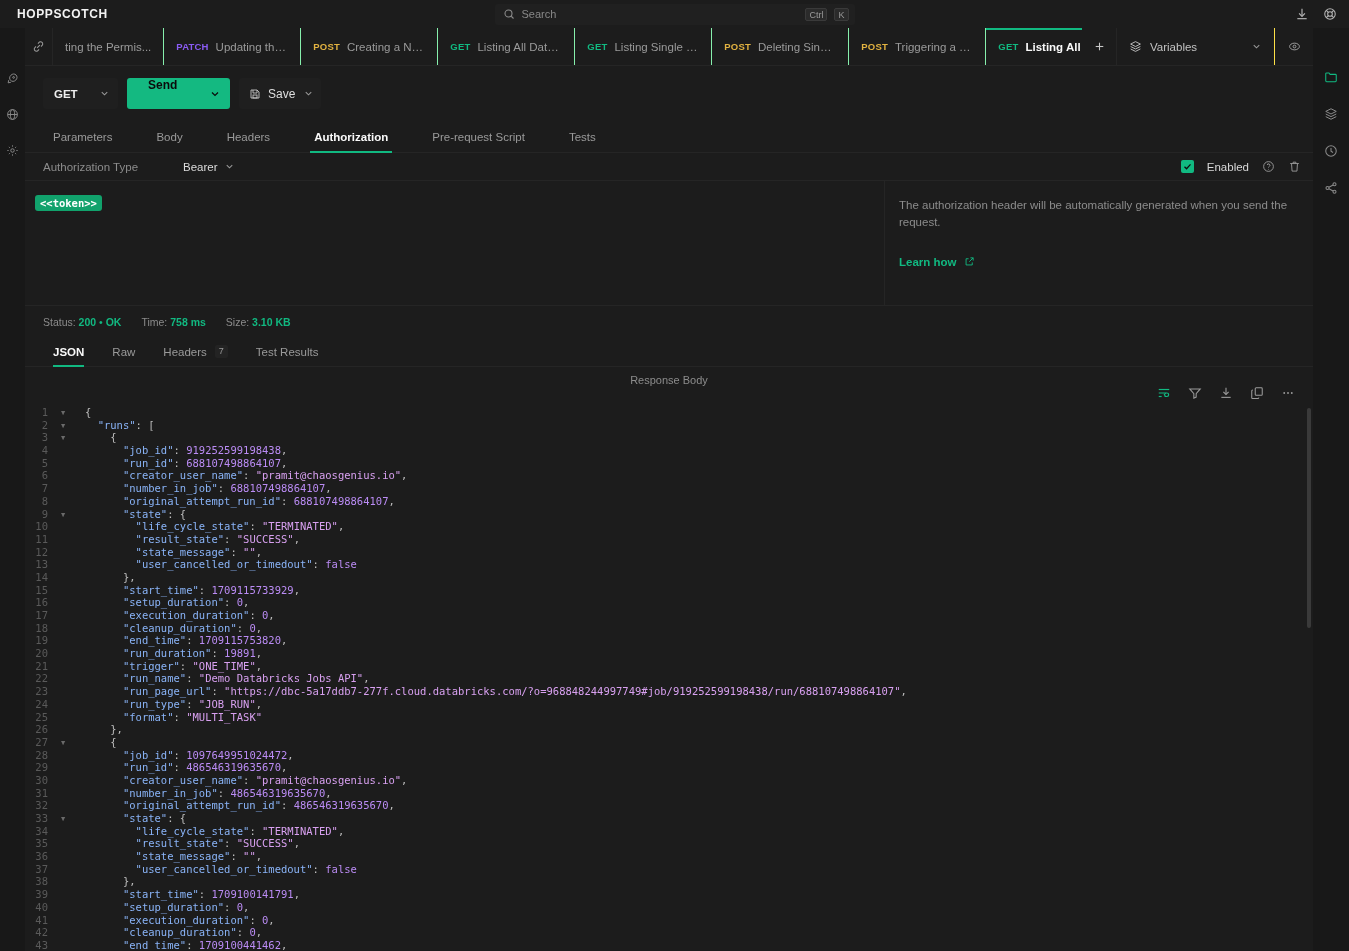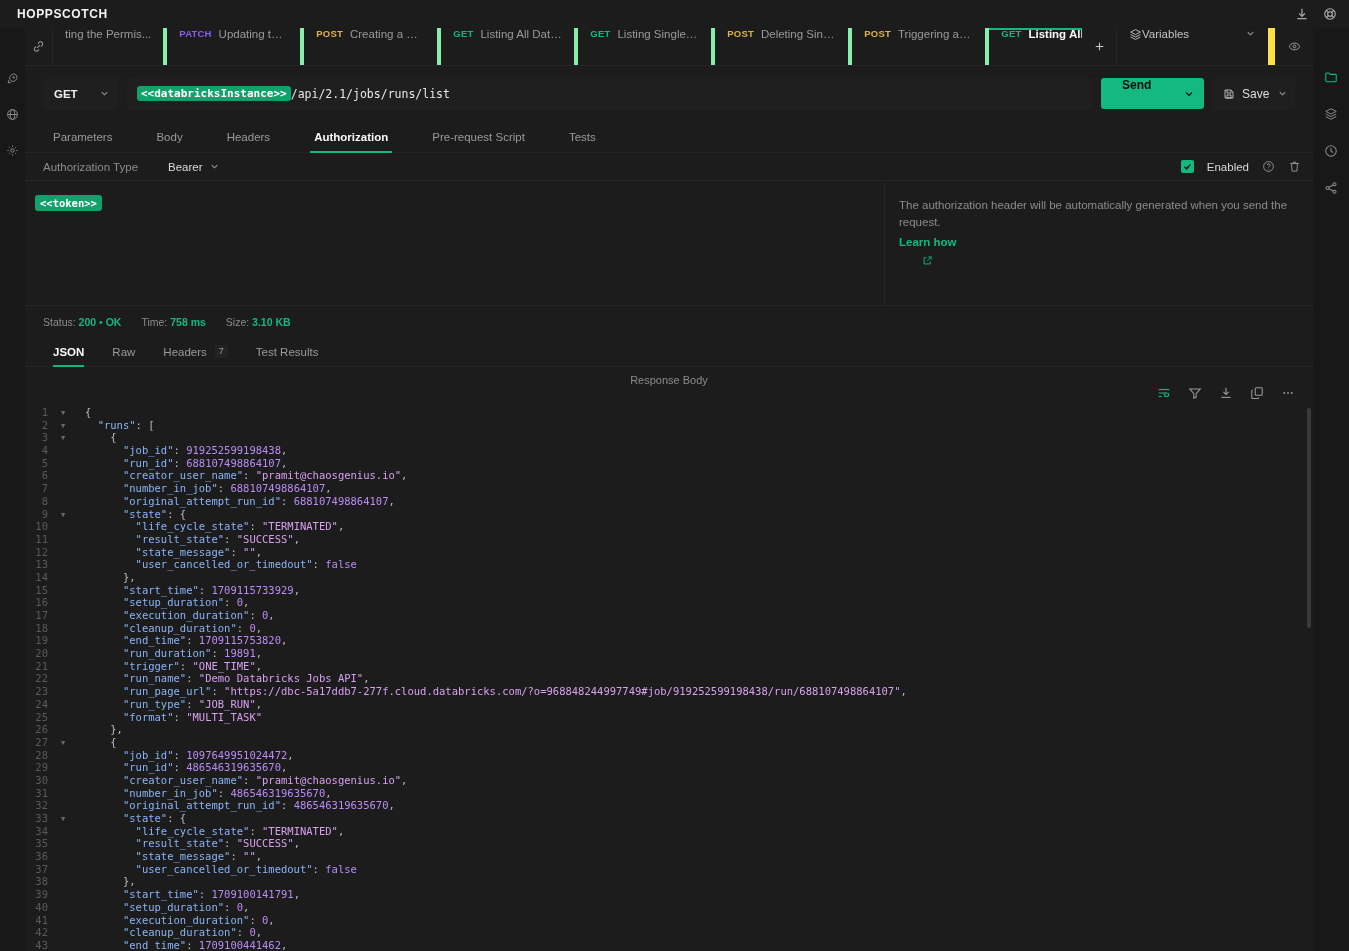--- a/index.html
+++ b/index.html
@@ -73,23 +73,23 @@
     height: 38px; min-height: 38px; background: #1c1c1c;
     display: flex; align-items: stretch;
     border-bottom: 1px solid #252525;
   }
   .tab-linkicon {
     width: 27px; display: flex; align-items: center; justify-content: center;
     color: #9a9a9a; flex: 0 0 auto;
   }
   .tabs-scroll { display: flex; align-items: stretch; overflow: hidden; flex: 1; min-width: 0; }
   .tab {
-    display: flex; gap: 7px;
+    display: flex; align-items: center; gap: 7px;
     padding: 0 12px; min-width: 0; flex: 0 0 auto;
-    border-right: 4px solid #86efac;
+    border-right: 1px solid #86efac;
     position: relative; background: #1c1c1c;
     max-width: 137px;
   }
   .tab:first-child { border-left: 1px solid #252525; }
   .tab .m { font-size: 9.5px; font-weight: bold; flex: 0 0 auto; letter-spacing: .2px; }
   .tab .t {
     font-size: 11.5px; color: #9a9a9a;
     white-space: nowrap; overflow: hidden; text-overflow: ellipsis;
   }
   .tab.active { background: #1c1c1c; }
@@ -99,22 +99,22 @@
   }
   .tab.active .t { color: #fafafa; font-weight: bold; }
   .m.get { color: #11b981; }
   .m.post { color: #e3b341; }
   .m.patch { color: #8b5cf6; }
   .tab-add {
     width: 35px; display: flex; align-items: center; justify-content: center;
     color: #c8c8c8; flex: 0 0 auto; border-right: 1px solid #252525;
   }
   .vars {
-    display: flex; align-items: flex-start; 
-    padding: 0 12px 0 12px; flex: 0 0 auto; border-right: 7px solid #fde047;
+    display: flex; align-items: center; gap: 8px;
+    padding: 0 12px 0 12px; flex: 0 0 auto; border-right: 1px solid #fde047;
     min-width: 158px;
   }
   .vars .lbl { font-size: 11.5px; color: #c3c3c3; flex: 1; }
   .eye-btn {
     width: 38px; display: flex; align-items: center; justify-content: center;
     flex: 0 0 auto; color: #a6a6a6;
   }
 
   
   .req-wrap { padding: 12px 18px 0 18px; }
@@ -163,20 +163,21 @@
   .rtab.active::after {
     content: ""; position: absolute; bottom: -1px; left: 10px; right: 10px;
     height: 2px; background: #11b981;
   }
 
   
   .auth-head {
     display: flex; align-items: center;
     padding: 0 12px 0 18px; height: 28px;
     border-bottom: 1px solid #252525;
+    gap: 15px;
   }
   .auth-head .label { font-size: 11.5px; color: #8c8c8c; }
   .auth-type {
     display: flex; align-items: center; gap: 6px;
     margin-left: 30px; font-size: 11.5px; color: #dcdcdc;
   }
   .auth-right { margin-left: auto; display: flex; align-items: center; gap: 13px; }
   .chk {
     width: 13px; height: 13px; background: #11b981; border-radius: 2px;
     display: flex; align-items: center; justify-content: center; color: #0d0d0d;
@@ -188,22 +189,22 @@
     padding: 12px 0 0 10px;
   }
   .token-chip {
     display: inline-block; background: #11a26c; color: #fff;
     font-family: "DejaVu Sans Mono", monospace; font-size: 10.5px; font-weight: bold;
     padding: 2px 5px; border-radius: 3px; text-align: right;
   }
   .auth-right-pane { width: 428px; padding: 16px 18px 0 14px; }
   .auth-note { font-size: 11.5px; color: #8c8c8c; line-height: 1.5; }
   .learn {
-    margin-top: 4px; display: inline-flex; align-items: center; gap: 7px;
-    color: #11b981; font-size: 11.5px; font-weight: bold; flex-direction: column;
+    margin-top: 24px; display: inline-flex; align-items: center; gap: 7px;
+    color: #11b981; font-size: 11.5px; font-weight: bold;
   }
 
   
   .resp-meta {
     display: flex; align-items: center; gap: 20px;
     padding: 10px 18px 9px 18px;
     border-top: 1px solid #252525;
     font-size: 10.5px;
   }
   .meta-item { color: #8c8c8c; }
@@ -275,20 +276,33 @@
   }
 </style>
 </head>
 <body>
 
 <div class="app">
 
   <div class="topbar">
     <div class="brand">HOPPSCOTCH</div>
 
+    <div class="topbar-center">
+      <div class="search-box">
+        <span class="ic">
+          <svg width="12" height="12" viewBox="0 0 24 24" fill="none" stroke="#8a8a8a" stroke-width="2.2">
+              <circle cx="11" cy="11" r="7"></circle>
+              <line x1="16.5" y1="16.5" x2="21" y2="21"></line>
+            </svg>
+        </span>
+        <span class="ph">Search</span>
+        <span class="kbd">Ctrl</span>
+        <span class="kbd">K</span>
+      </div>
+    </div>
 
     <div class="topbar-right">
       <span class="ic">
         <svg width="14" height="14" viewBox="0 0 24 24" fill="none" stroke="currentColor" stroke-width="2">
             <path d="M12 3v12"></path>
             <path d="M7 11l5 5 5-5"></path>
             <path d="M4 20h16"></path>
           </svg>
       </span>
       <span class="ic">
@@ -403,24 +417,20 @@
 
       <div class="req-wrap">
         <div class="urlbar">
           <div class="method-sel">
             <span>GET</span>
             <span class="ic">
               <svg width="11" height="11" viewBox="0 0 24 24" fill="none" stroke="#9a9a9a" stroke-width="2.2">
                   <path d="M6 9l6 6 6-6"></path>
                 </svg>
             </span>
-          </div>
-          <div class="url-input">
-            <span class="var-chip">&lt;&lt;databricksInstance&gt;&gt;</span>
-              <span class="url-rest">/api/2.1/jobs/runs/list</span>
           </div>
           <div class="send-btn">
             <span>Send</span>
             <span class="ic">
               <svg width="12" height="12" viewBox="0 0 24 24" fill="none" stroke="#0b0b0b" stroke-width="2.4">
                   <path d="M6 9l6 6 6-6"></path>
                 </svg>
             </span>
           </div>
           <div class="save-btn">

